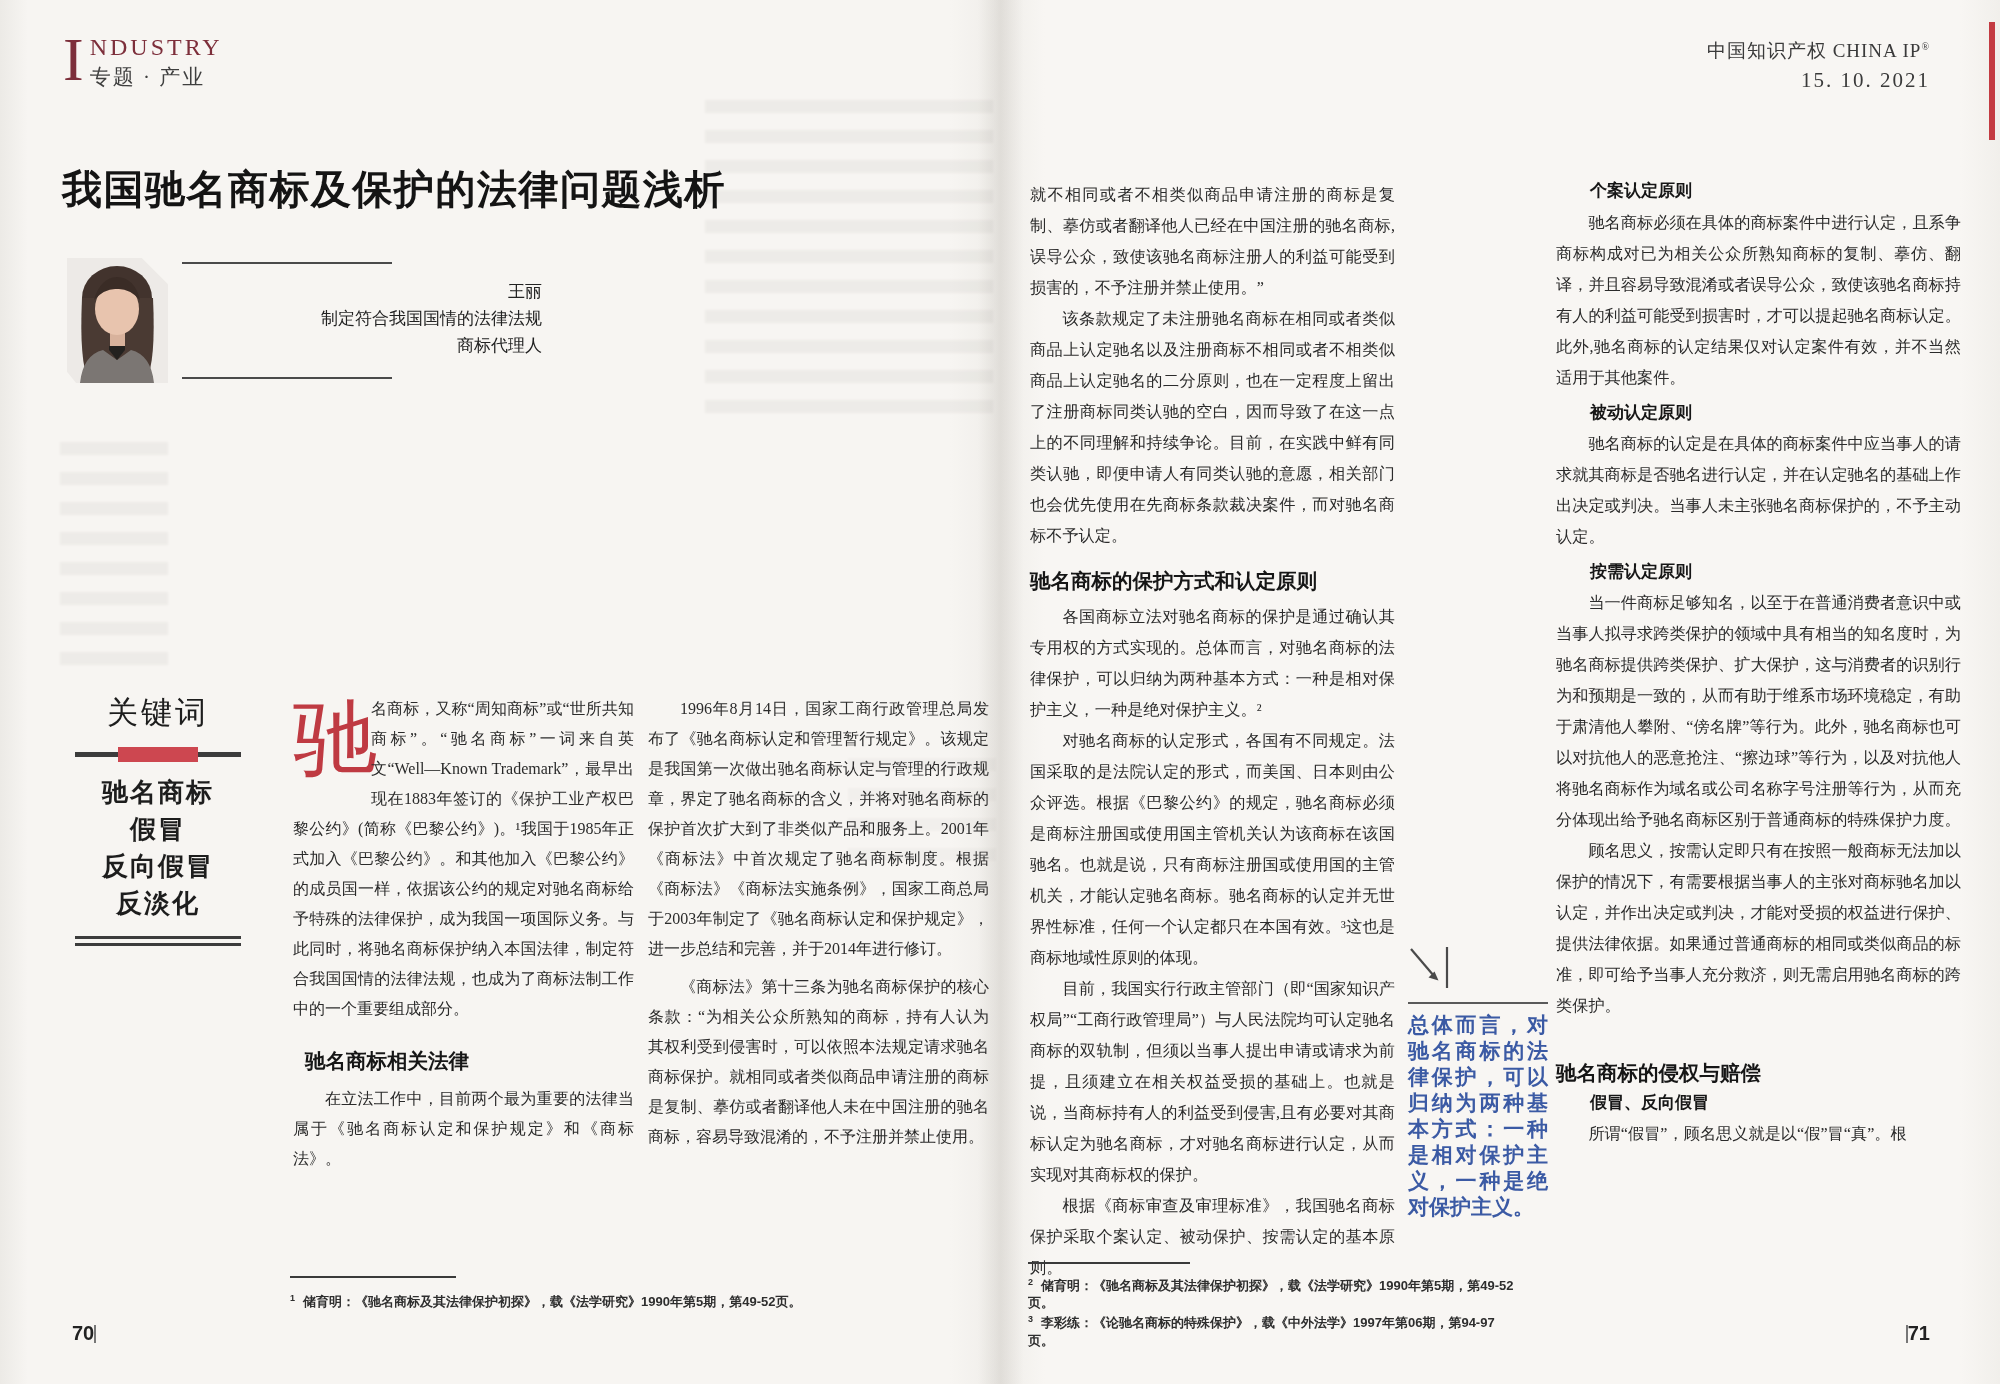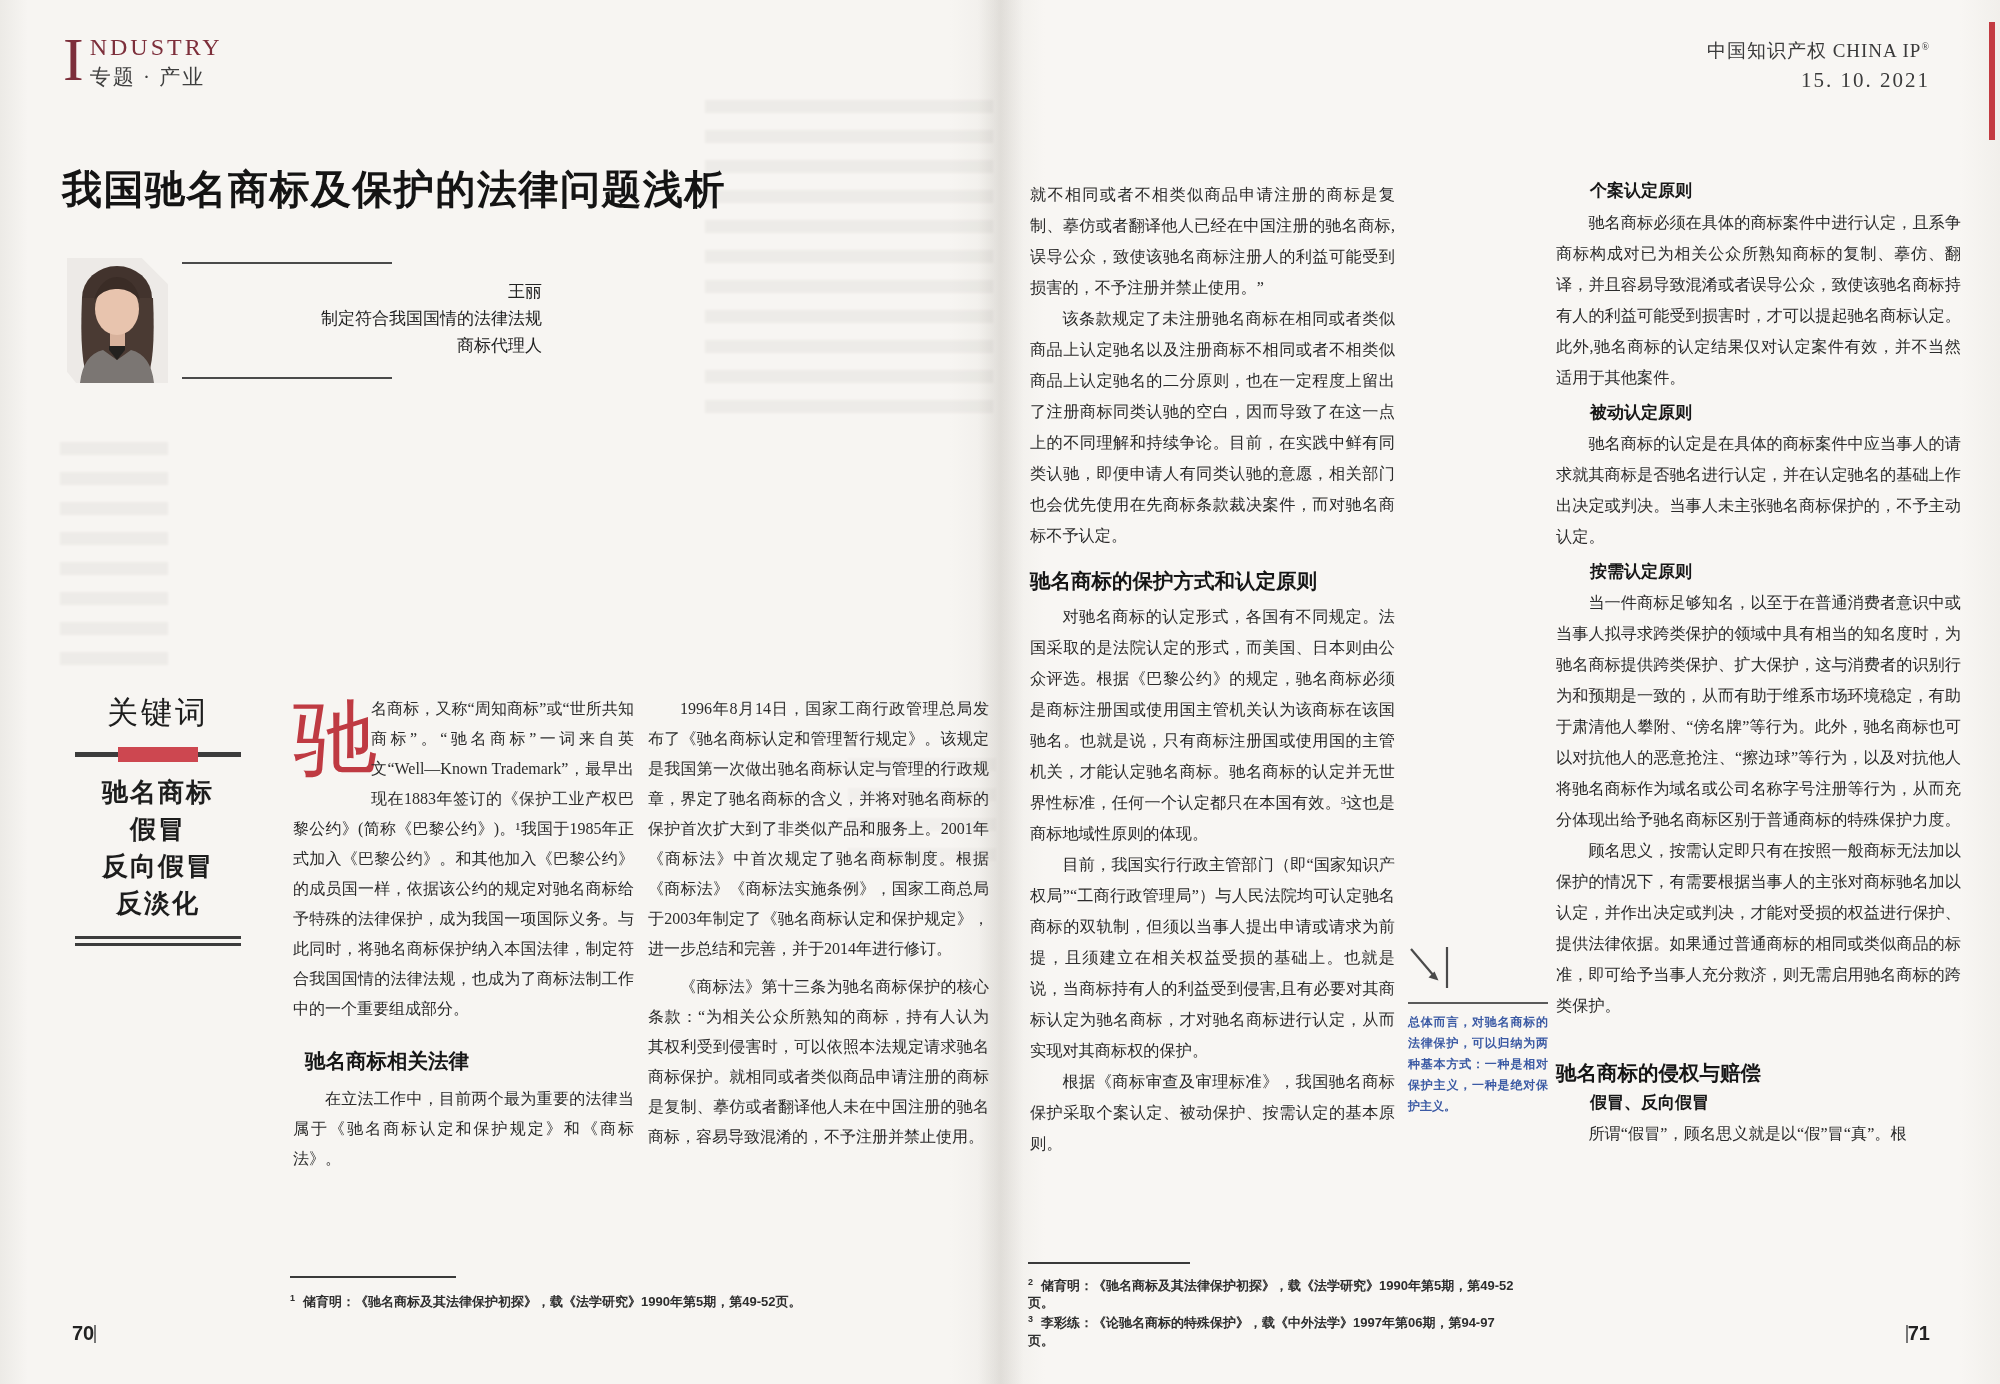--- a/index.html
+++ b/index.html
@@ -56,21 +56,21 @@
   
   .fn-rule{height:2px;background:#3a3a3a;}
   .fn{font-family:"Liberation Sans","DejaVu Sans",sans-serif;font-weight:700;
     font-size:13px;line-height:17px;color:#2e2e2e;}
   .fn .num{font-size:9px;vertical-align:super;margin-right:8px;}
 
   
   .pq{width:140px;}
   .pq-rule{height:2px;background:#5a5a5a;margin:6px 0 8px;}
   .pq-text{font-family:"Liberation Sans","DejaVu Sans",sans-serif;font-weight:700;
-    font-size:12px;line-height:21px;color:#3b5aa4;text-align:justify;}
+    font-size:21px;line-height:26px;color:#3b5aa4;text-align:justify;}
 
   
   .pnum{font-family:"Liberation Sans","DejaVu Sans",sans-serif;font-weight:700;
     font-size:20px;color:#222;display:flex;align-items:center;}
   .pnum .bar{width:1.5px;height:18px;background:#777;}
 
   
   .ghost{position:absolute;opacity:.5;filter:blur(1.3px);
     background:repeating-linear-gradient(180deg,rgba(118,112,106,.14) 0 13px,rgba(0,0,0,0) 13px 30px);}
 </style>
@@ -154,20 +154,21 @@
     <div class="abs" style="right:70px;top:38px;">
       <div class="brand"><span>中国知识产权 CHINA IP</span><sup>®</sup></div>
       <div class="brand-date">15. 10. 2021</div>
     </div>
     <div class="abs red-edge" style="right:5px;top:22px;width:6px;height:118px;"></div>
 
     <div class="col body-md" style="left:30px;top:180px;width:365px;">
       <p class="p">就不相同或者不相类似商品申请注册的商标是复制、摹仿或者翻译他人已经在中国注册的驰名商标,误导公众，致使该驰名商标注册人的利益可能受到损害的，不予注册并禁止使用。”</p>
       <p class="p ind">该条款规定了未注册驰名商标在相同或者类似商品上认定驰名以及注册商标不相同或者不相类似商品上认定驰名的二分原则，也在一定程度上留出了注册商标同类认驰的空白，因而导致了在这一点上的不同理解和持续争论。目前，在实践中鲜有同类认驰，即便申请人有同类认驰的意愿，相关部门也会优先使用在先商标条款裁决案件，而对驰名商标不予认定。</p>
       <div class="h-sans h1" style="margin:16px 0 8px;">驰名商标的保护方式和认定原则</div>
+      <p class="p ind">各国商标立法对驰名商标的保护是通过确认其专用权的方式实现的。总体而言，对驰名商标的法律保护，可以归纳为两种基本方式：一种是相对保护主义，一种是绝对保护主义。²</p>
       <p class="p ind">对驰名商标的认定形式，各国有不同规定。法国采取的是法院认定的形式，而美国、日本则由公众评选。根据《巴黎公约》的规定，驰名商标必须是商标注册国或使用国主管机关认为该商标在该国驰名。也就是说，只有商标注册国或使用国的主管机关，才能认定驰名商标。驰名商标的认定并无世界性标准，任何一个认定都只在本国有效。³这也是商标地域性原则的体现。</p>
       <p class="p ind">目前，我国实行行政主管部门（即“国家知识产权局”“工商行政管理局”）与人民法院均可认定驰名商标的双轨制，但须以当事人提出申请或请求为前提，且须建立在相关权益受损的基础上。也就是说，当商标持有人的利益受到侵害,且有必要对其商标认定为驰名商标，才对驰名商标进行认定，从而实现对其商标权的保护。</p>
       <p class="p ind">根据《商标审查及审理标准》，我国驰名商标保护采取个案认定、被动保护、按需认定的基本原则。</p>
     </div>
     <div class="abs fn-rule" style="left:28px;top:1262px;width:162px;"></div>
     <div class="abs fn" style="left:28px;top:1274px;width:490px;">
       <div><span class="num">2</span><span>储育明：《驰名商标及其法律保护初探》，载《法学研究》1990年第5期，第49-52页。</span></div>
       <div><span class="num">3</span><span>李彩练：《论驰名商标的特殊保护》，载《中外法学》1997年第06期，第94-97页。</span></div>
     </div>
 

